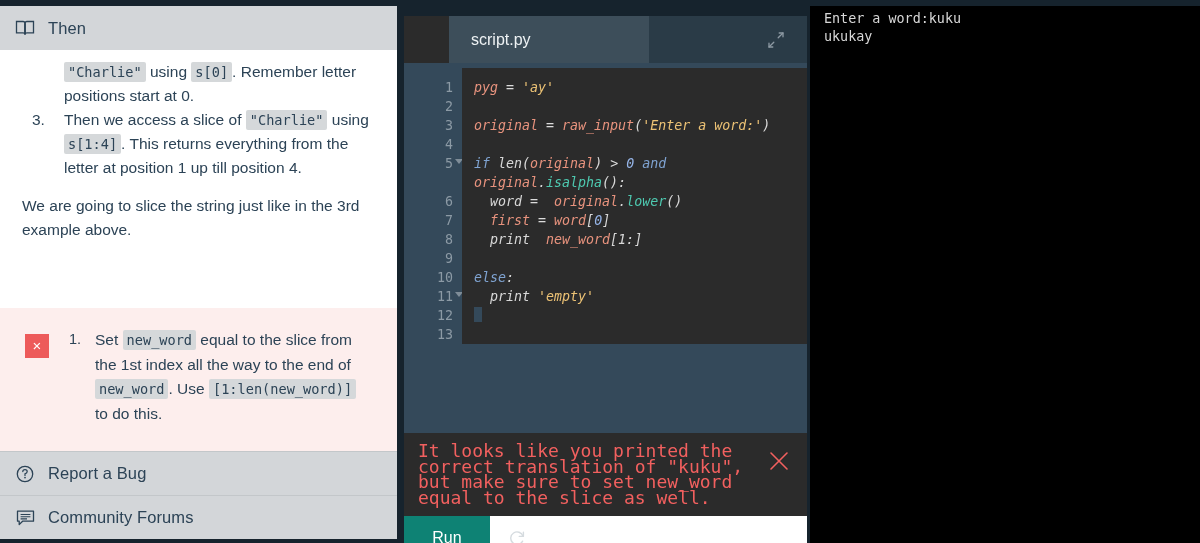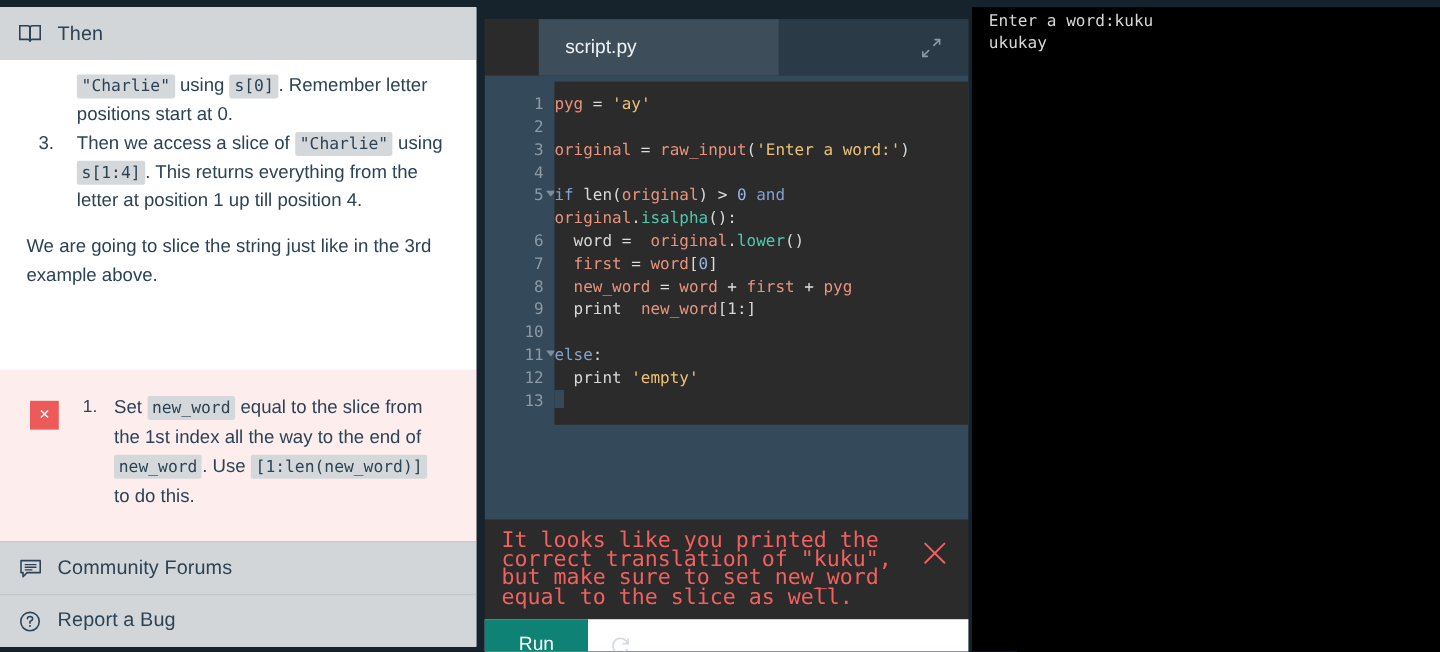--- a/index.html
+++ b/index.html
@@ -199,21 +199,21 @@
     border-top: 5px solid #7f8d98;
   }
   .code-body {
     flex: 1 1 auto;
     background: #2b2b2b;
     padding: 10px 8px 10px 0;
     color: #e4e4e4;
     position: relative;
     min-height: 268px;
   }
-  .code-line { height: 19px; white-space: pre; padding-left: 0; }
+  .code-line { height: 19px; white-space: pre; padding-left: 12px; font-style: italic; }
   .code-line.wrap2 { height: 38px; white-space: pre-wrap; }
   .cursorblock {
     display: inline-block;
     width: 8px; height: 15px;
     background: #34495a;
     vertical-align: -2px;
   }
   .k-var { color: #e8937e; }
   .k-op  { color: #dcdcdc; }
   .k-str { color: #ecc275; }
@@ -322,37 +322,37 @@
     <div class="instructions-body">
       <div class="fail-mark">×</div>
       <div class="instr-list">
         <span class="inum">1.</span>
         <span id="instr-text"><span>Set </span><code class="inl">new_word</code><span> equal to the slice from the 1st index all the way to the end of </span><code class="inl">new_word</code><span>. Use </span><code class="inl">[1:len(new_word)]</code><span> to do this.</span></span>
       </div>
     </div>
 
     <div class="section-header bordered">
       <span class="ico">
-        <svg width="19" height="18" viewBox="0 0 19 18">
-          <path d="M1.5 2.2 H17.5 V12.2 H6.6 L3.2 15.6 V12.2 H1.5 Z" fill="none" stroke="#2c4356" stroke-width="1.3" stroke-linejoin="round"></path>
-          <path d="M4.6 5.5 H14.4 M4.6 7.7 H14.4 M4.6 9.9 H11" stroke="#2c4356" stroke-width="1.1"></path>
-        </svg>
-      </span>
-      <span>Community Forums</span>
-    </div>
-
-    <div class="section-header bordered">
-      <span class="ico">
         <svg width="18" height="18" viewBox="0 0 18 18">
           <circle cx="9" cy="9" r="7.7" fill="none" stroke="#2c4356" stroke-width="1.3"></circle>
           <path d="M6.8 6.6 Q6.8 4.7 9 4.7 Q11.2 4.7 11.2 6.6 Q11.2 8.1 9 8.8 V10.4" fill="none" stroke="#2c4356" stroke-width="1.25" stroke-linecap="round"></path>
           <circle cx="9" cy="12.6" r="0.85" fill="#2c4356"></circle>
         </svg>
       </span>
       <span>Report a Bug</span>
+    </div>
+
+    <div class="section-header bordered">
+      <span class="ico">
+        <svg width="19" height="18" viewBox="0 0 19 18">
+          <path d="M1.5 2.2 H17.5 V12.2 H6.6 L3.2 15.6 V12.2 H1.5 Z" fill="none" stroke="#2c4356" stroke-width="1.3" stroke-linejoin="round"></path>
+          <path d="M4.6 5.5 H14.4 M4.6 7.7 H14.4 M4.6 9.9 H11" stroke="#2c4356" stroke-width="1.1"></path>
+        </svg>
+      </span>
+      <span>Community Forums</span>
     </div>
 
   </div>
 
   <div class="center-panel">
 
     <div class="tabbar">
       <div class="tab-spacer"></div>
       <div class="tab">
         <span>script.py</span>
@@ -387,21 +387,20 @@
             <div class="gl">13</div>
           </div>
         <div class="code-body" id="code-body">
             <div class="code-line"><span class="k-var">pyg</span><span class="k-op"> = </span><span class="k-str">'ay'</span></div>
             <div class="code-line">&nbsp;</div>
             <div class="code-line"><span class="k-var">original</span><span class="k-op"> = </span><span class="k-var">raw_input</span><span class="k-punct">(</span><span class="k-str">'Enter a word:'</span><span class="k-punct">)</span></div>
             <div class="code-line">&nbsp;</div>
             <div class="code-line wrap2"><span class="k-kw">if </span><span class="k-plain">len</span><span class="k-punct">(</span><span class="k-var">original</span><span class="k-punct">)</span><span class="k-op"> &gt; </span><span class="k-num">0</span><span class="k-kw"> and </span><span class="k-var">original</span><span class="k-punct">.</span><span class="k-fn">isalpha</span><span class="k-punct">():</span></div>
             <div class="code-line"><span class="k-plain">  word</span><span class="k-op"> =  </span><span class="k-var">original</span><span class="k-punct">.</span><span class="k-fn">lower</span><span class="k-punct">()</span></div>
             <div class="code-line"><span class="k-var">  first</span><span class="k-op"> = </span><span class="k-var">word</span><span class="k-punct">[</span><span class="k-num">0</span><span class="k-punct">]</span></div>
-            <div class="code-line"><span class="k-var">  new_word</span><span class="k-op"> = </span><span class="k-var">word</span><span class="k-op"> + </span><span class="k-var">first</span><span class="k-op"> + </span><span class="k-var">pyg</span></div>
             <div class="code-line"><span class="k-plain">  print  </span><span class="k-var">new_word</span><span class="k-punct">[1:]</span></div>
             <div class="code-line">&nbsp;</div>
             <div class="code-line"><span class="k-kw">else</span><span class="k-punct">:</span></div>
             <div class="code-line"><span class="k-plain">  print </span><span class="k-str">'empty'</span></div>
             <div class="code-line"><span class="cursorblock"></span></div>
           </div>
       </div>
     </div>
 
     <div class="console-msg">

